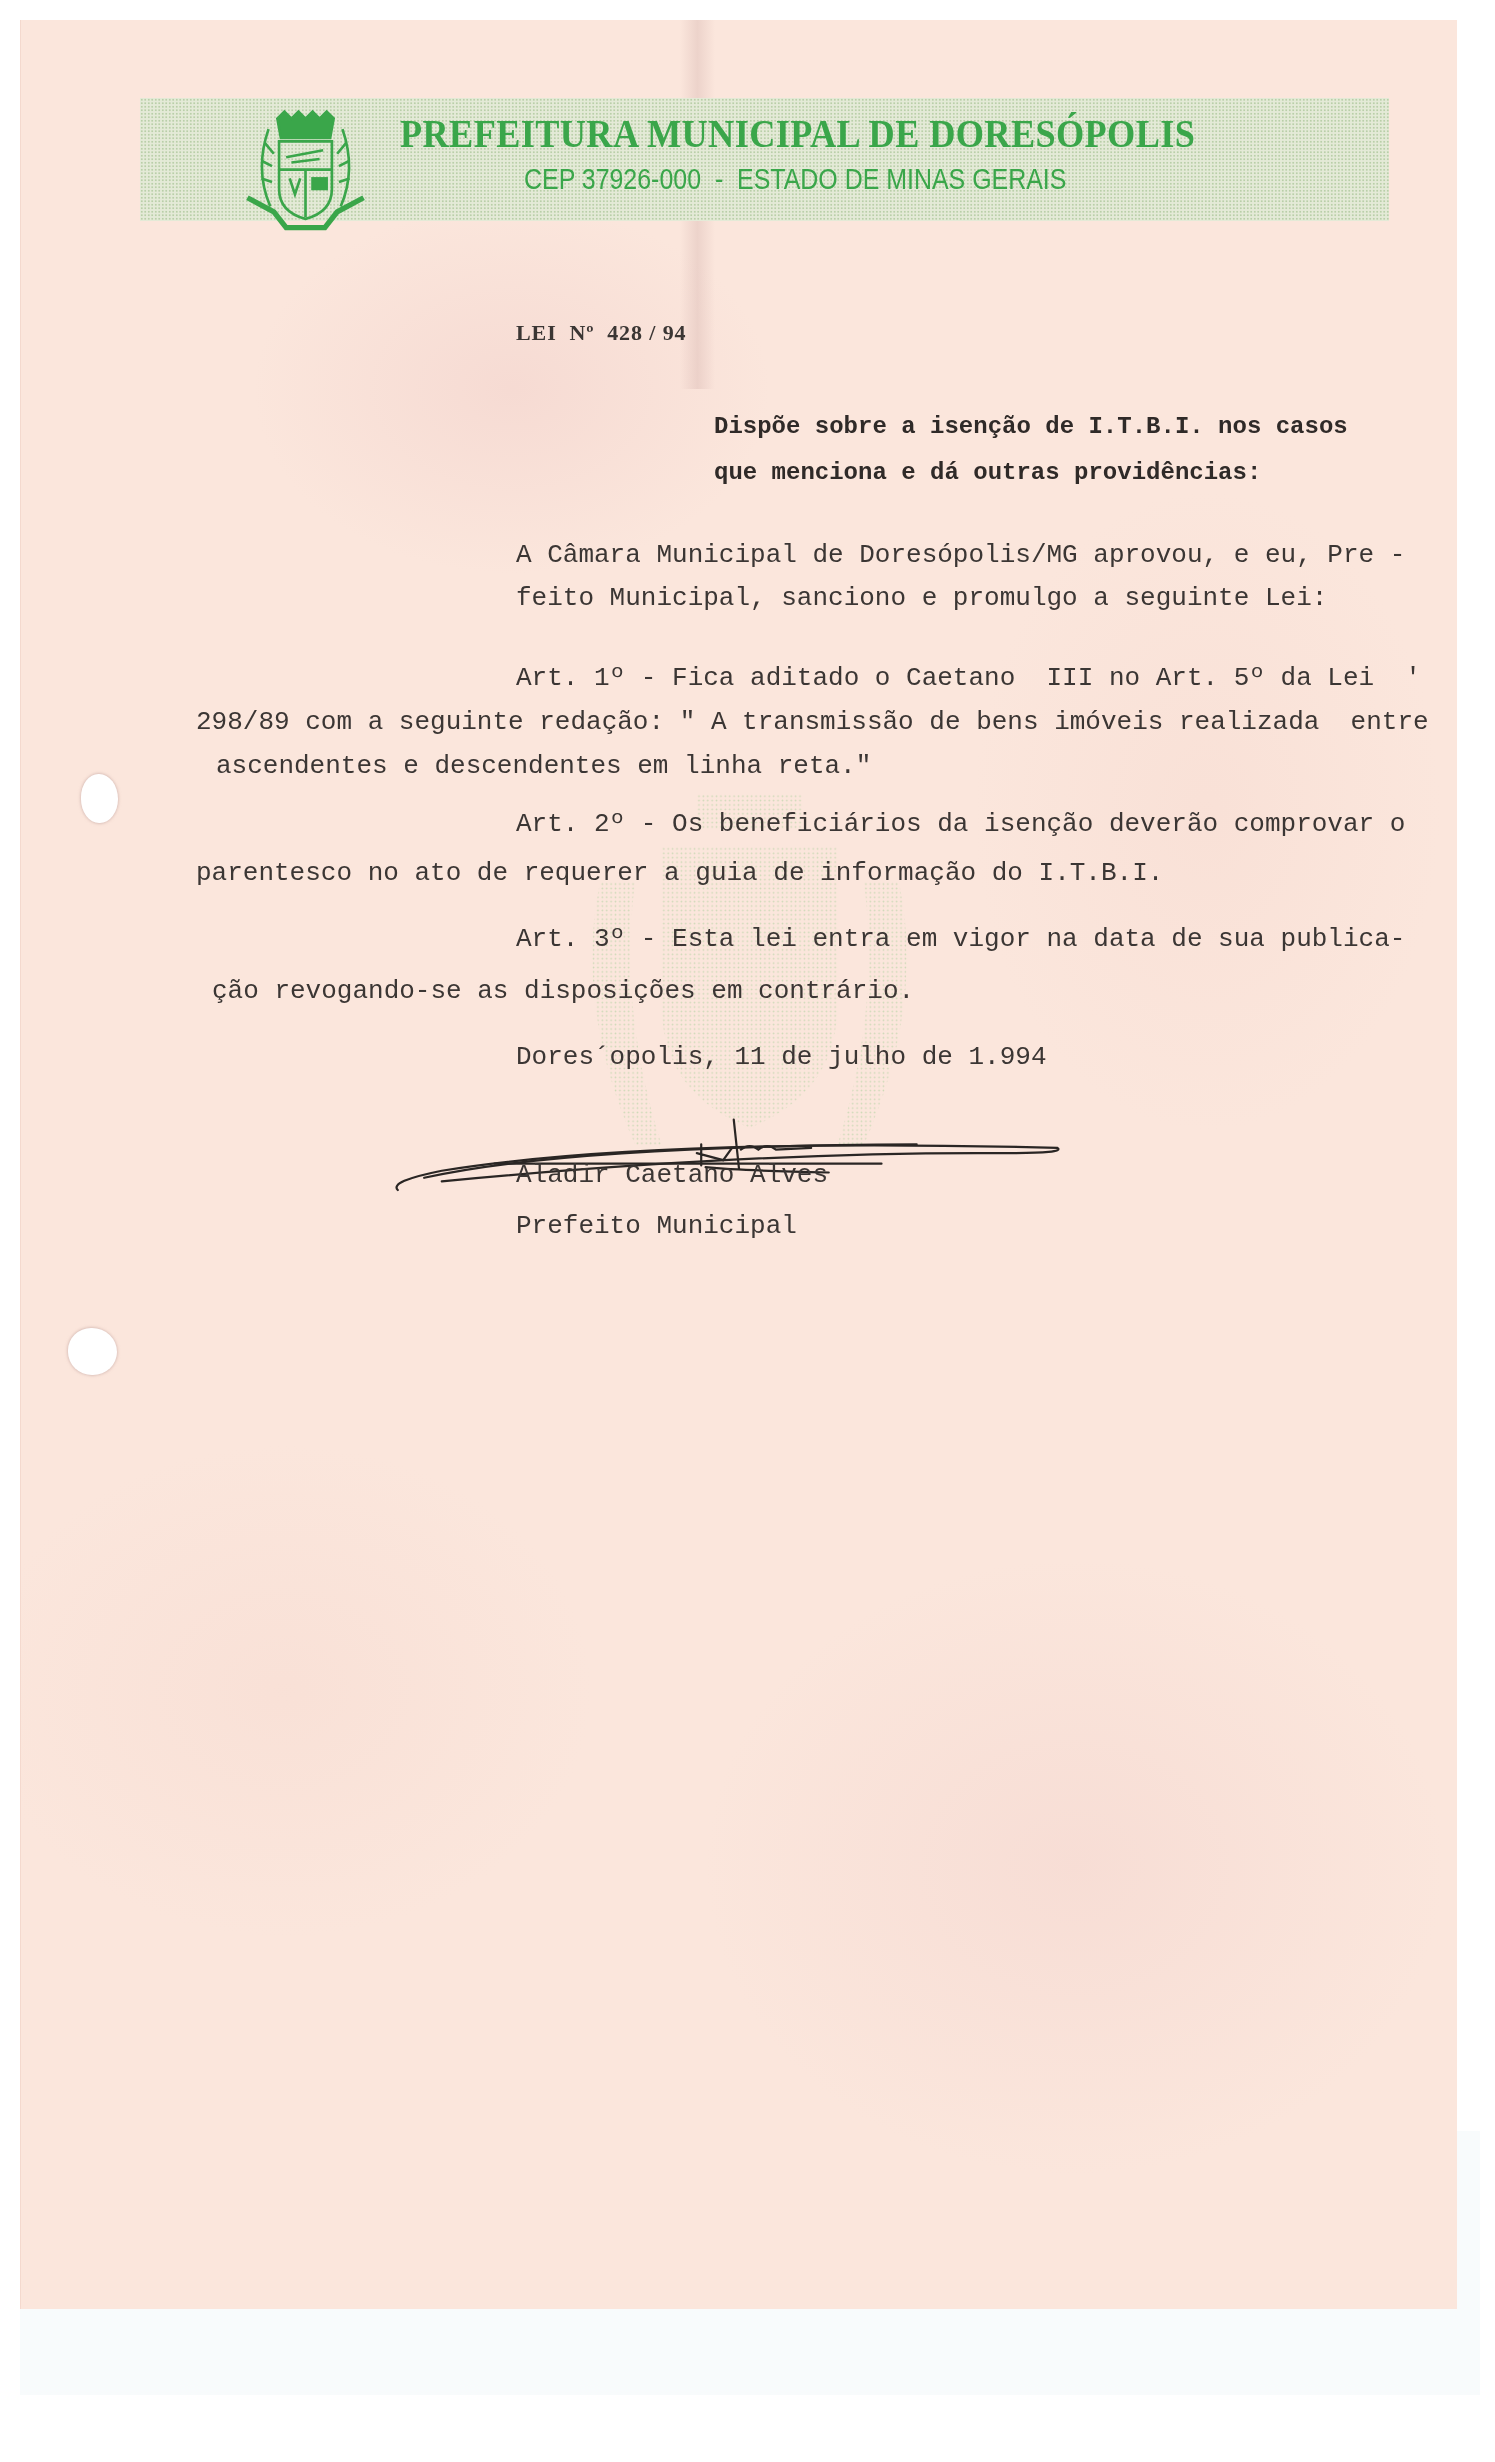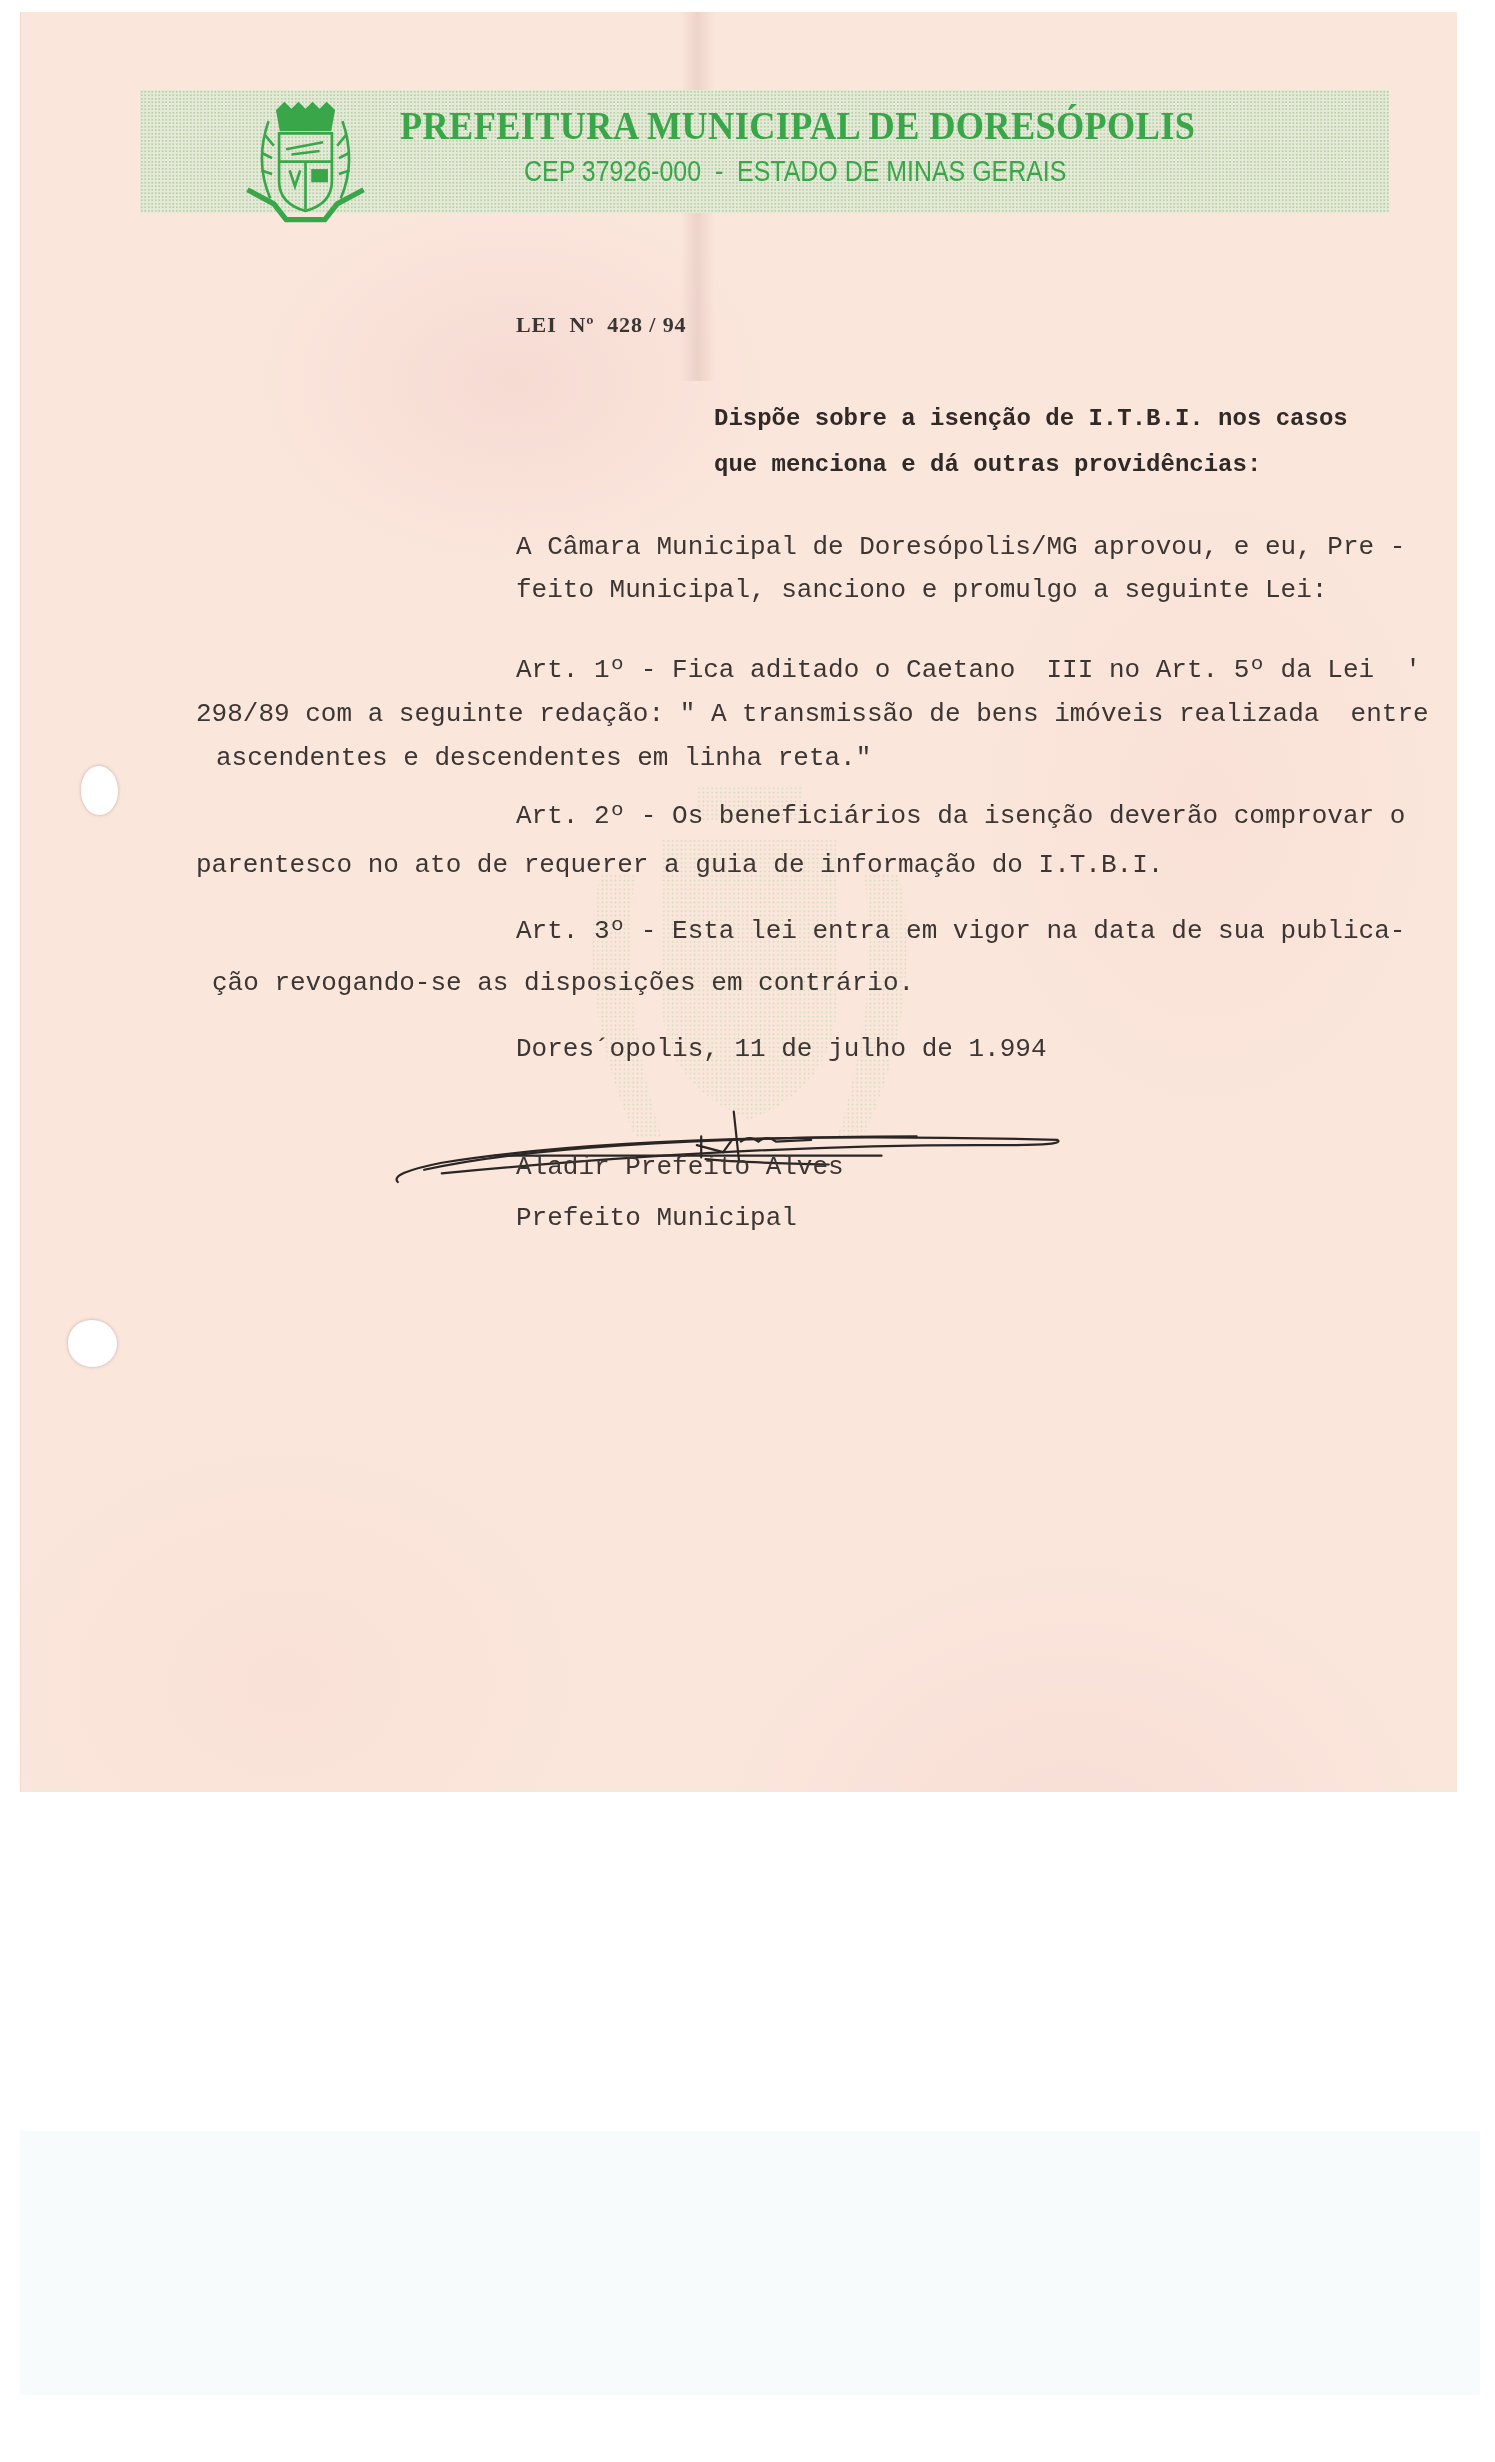--- a/index.html
+++ b/index.html
@@ -7,21 +7,21 @@
       width: 1495px; height: 2462px; position: relative; overflow: hidden;
       background: #fbfdfe;
       font-family: "Liberation Mono", monospace;
     }
     .scan-bg { position: absolute; left: 0; top: 0; width: 1495px; height: 2462px; background: #ffffff; }
     .blank-sheet {
       position: absolute; left: 20px; top: 2131px; width: 1460px; height: 264px;
       background: #f8fbfc;
     }
     .page {
-      position: absolute; left: 20px; top: 12px; width: 1437px; height: 1780px;
+      position: absolute; left: 20px; top: 20px; width: 1437px; height: 2289px;
       background:
         radial-gradient(ellipse 369px 264px at 492px 369px, rgba(240,205,200,0.45), rgba(0,0,0,0) 70%),
         radial-gradient(ellipse 334px 457px at 1187px 791px, rgba(245,215,205,0.35), rgba(0,0,0,0) 70%),
         radial-gradient(ellipse 440px 352px at 264px 1671px, rgba(245,215,205,0.35), rgba(0,0,0,0) 70%),
         radial-gradient(ellipse 528px 440px at 1055px 1847px, rgba(240,205,200,0.35), rgba(0,0,0,0) 70%),
         #fbe6dc;
       box-shadow: 0.9px 0 0 #f3d7cc inset;
     }
     .crease {
       position: absolute; left: 660px; top: 0; width: 35px; height: 369px;
@@ -137,16 +137,16 @@
   <svg class="signature" viewBox="0 0 780 110">
     <g fill="none" stroke="#2a2624" stroke-width="2.5" stroke-linecap="round">
       <path d="M10 100 Q0 90 60 78 Q300 40 760 52 Q770 58 700 58 Q420 56 60 90"></path>
       <path d="M40 86 Q200 50 600 48"></path>
       <path d="M120 70 L560 70"></path>
       <path d="M355 48 L355 72 M350 58 L380 66 L390 52 M392 20 L398 76 M400 54 Q410 46 420 54 Q430 46 440 54 L480 52"></path>
       <path d="M360 74 Q400 78 500 80"></path>
     </g>
   </svg>
 
-  <div class="line" style="left:496px; top:1142px;">Aladir Prefeito Alves</div>
+  <div class="line" style="left:496px; top:1142px;">Aladir Caetano Alves</div>
   <div class="line" style="left:496px; top:1193px;">Prefeito Municipal</div>
 </div>
 
 
 </body></html>

